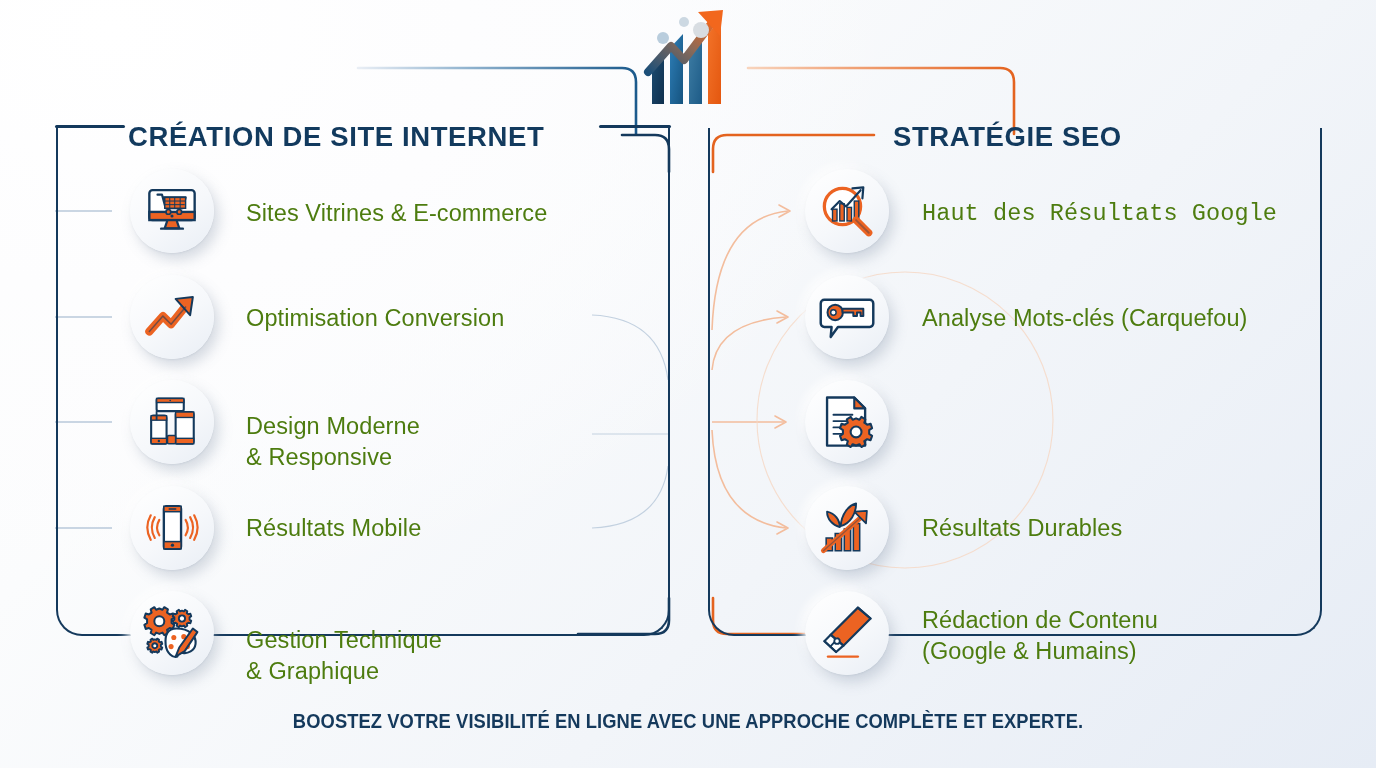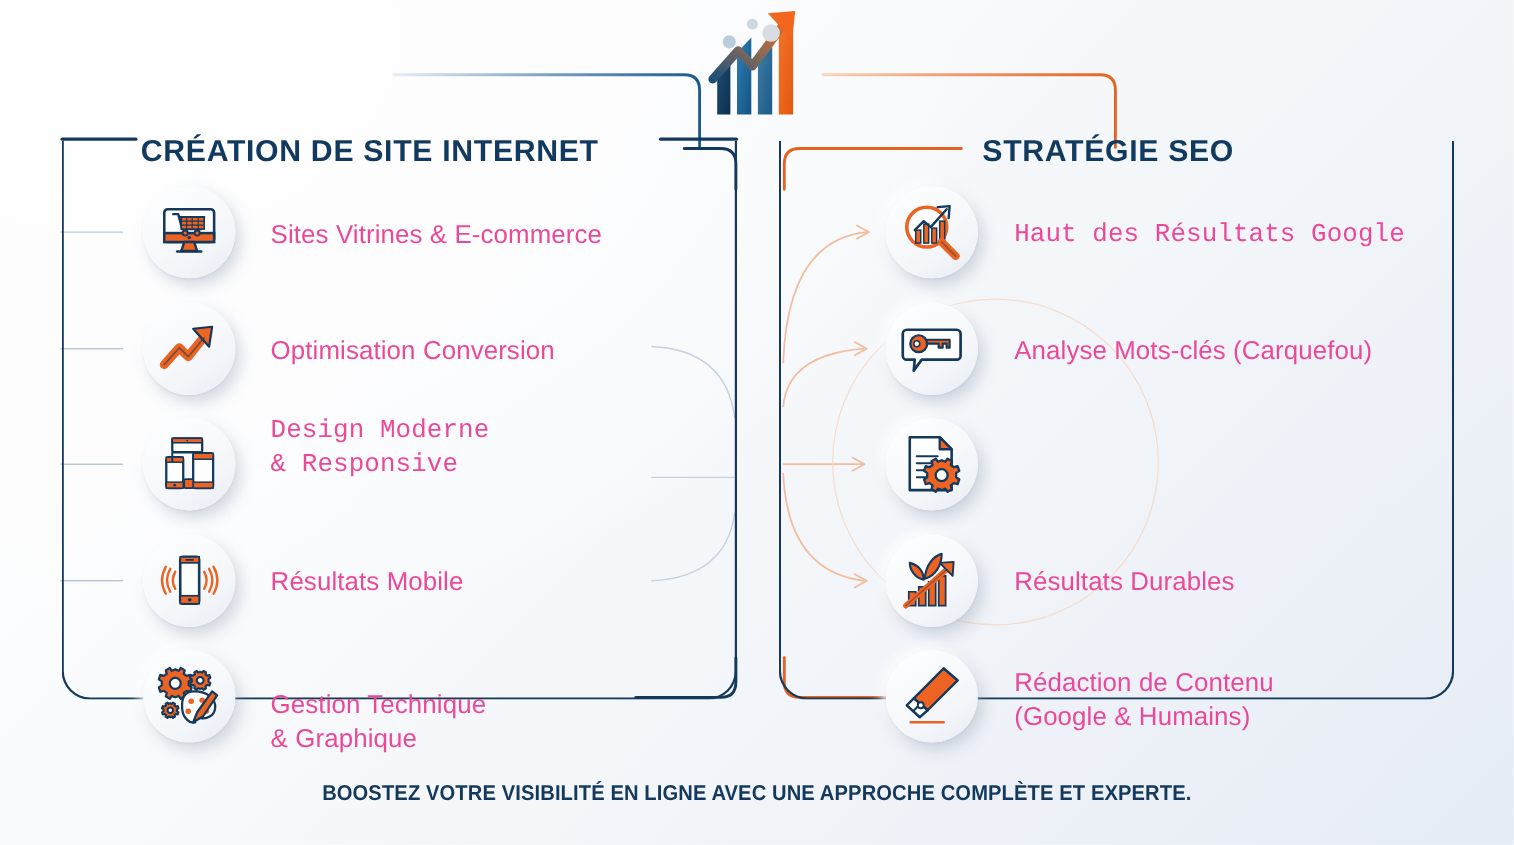--- a/index.html
+++ b/index.html
@@ -48,21 +48,21 @@
     position:absolute; width:84px; height:84px; border-radius:50%;
     background:linear-gradient(145deg,#ffffff 0%,#f6f8fb 55%,#e9eef5 100%);
     box-shadow:
        5px 7px 14px rgba(120,136,160,.30),
       -4px -4px 10px rgba(255,255,255,.95),
        0 1px 2px rgba(120,136,160,.18);
     display:flex; align-items:center; justify-content:center;
   }
   .icon-badge svg{ width:58px; height:58px; display:block; }
   .item-label{
-    position:absolute; font-size:23.5px; color:#ec4899; font-weight:400;
+    position:absolute; font-size:23.5px; color:#4d7c0f; font-weight:400;
     line-height:1.33; letter-spacing:.1px; white-space:pre-line;
   }
 
   
   #footer{
     position:absolute; left:0; right:0; top:710px; text-align:center;
     font-size:19.5px; font-weight:800; letter-spacing:.1px;
     color:#14395c; transform:scaleX(.94); transform-origin:center;
   }
   .svgfull{ position:absolute; inset:0; width:1376px; height:768px; pointer-events:none; }
@@ -229,21 +229,21 @@
       <circle cx="17.5" cy="53" r="1.3" fill="#14395c"></circle>
 
       <rect x="36" y="21" width="20" height="35" rx="2.6" fill="#fff" stroke="#14395c" stroke-width="2.3"></rect>
       <rect x="36" y="21" width="20" height="6" fill="#ec6322" stroke="#14395c" stroke-width="1.5"></rect>
       <rect x="36" y="50" width="20" height="6" fill="#ec6322" stroke="#14395c" stroke-width="1.5"></rect>
 
       <rect x="27" y="47" width="9" height="9" rx="1.4" fill="#ec6322" stroke="#14395c" stroke-width="1.7"></rect>
       <line x1="15" y1="20" x2="15" y2="30" stroke="#14395c" stroke-width="2"></line>
     </svg>
   </div>
-  <div class="item-label" style="left:246px; top:376px;font-family:Liberation Mono, monospace;">Design Moderne
+  <div class="item-label" style="left:246px; top:411px;">Design Moderne
 &amp; Responsive</div>
 
   <div class="icon-badge" style="left:130px; top:486px;">
     <svg viewBox="0 0 64 64">
       <rect x="23" y="8" width="19" height="47" rx="3" fill="#fff" stroke="#14395c" stroke-width="2.6"></rect>
       <rect x="23" y="8" width="19" height="6" fill="#ec6322" stroke="#14395c" stroke-width="1.7"></rect>
       <rect x="23" y="47" width="19" height="8" fill="#ec6322" stroke="#14395c" stroke-width="1.7"></rect>
       <circle cx="32.5" cy="51" r="1.8" fill="#14395c"></circle>
       <line x1="29" y1="11" x2="36" y2="11" stroke="#14395c" stroke-width="1.8" stroke-linecap="round"></line>
       <g fill="none" stroke="#ec6322" stroke-width="2.4" stroke-linecap="round">

